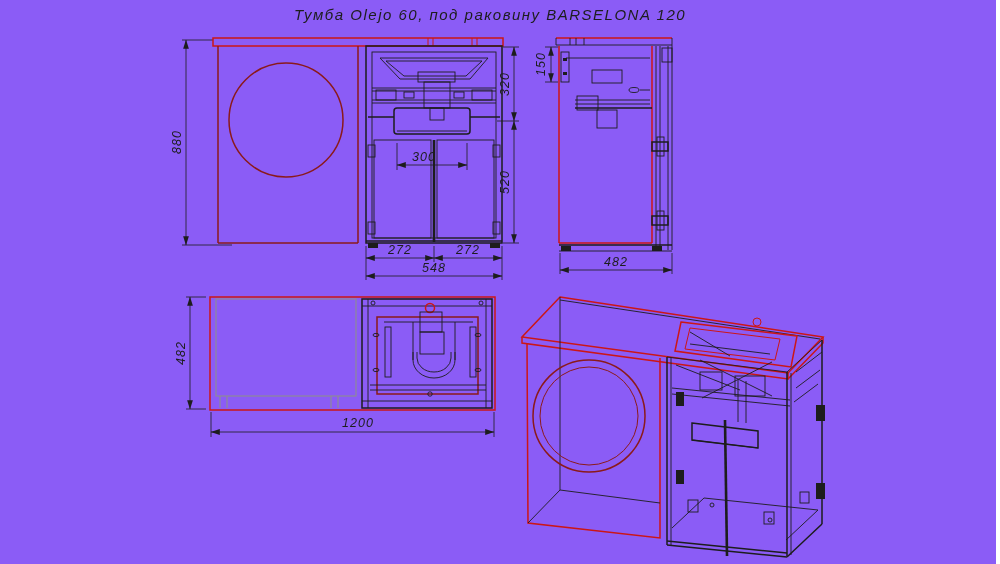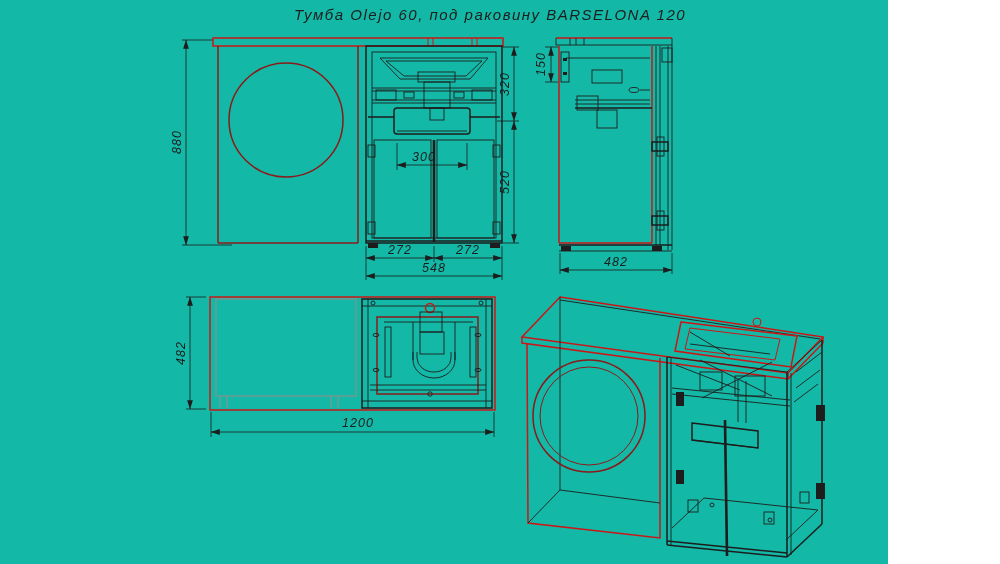--- a/index.html
+++ b/index.html
@@ -1,16 +1,16 @@
 <!DOCTYPE html>
 <html><head>
 <meta charset="utf-8">
 <style>
   html,body{margin:0;padding:0;background:#ffffff;}
-  .stage{position:relative;width:888px;height:564px;background:#14b8a6;overflow:hidden;
+  .stage{position:relative;width:996px;height:564px;background:#8b5cf6;overflow:hidden;
          font-family:"Liberation Sans",sans-serif;}
   svg{display:block;}
   
   .ln   {stroke:#1d1d1d;stroke-width:0.9;fill:none;}
   .lnm  {stroke:#1d1d1d;stroke-width:1.5;fill:none;}
   .lnt  {stroke:#1d1d1d;stroke-width:2.6;fill:none;}
   .red  {stroke:#cc1616;stroke-width:1.5;fill:none;}
   .redt {stroke:#cc1616;stroke-width:1.0;fill:none;}
   .dkred{stroke:#8b1a1a;stroke-width:1.5;fill:none;}
   .dkredt{stroke:#8b1a1a;stroke-width:1.0;fill:none;}

